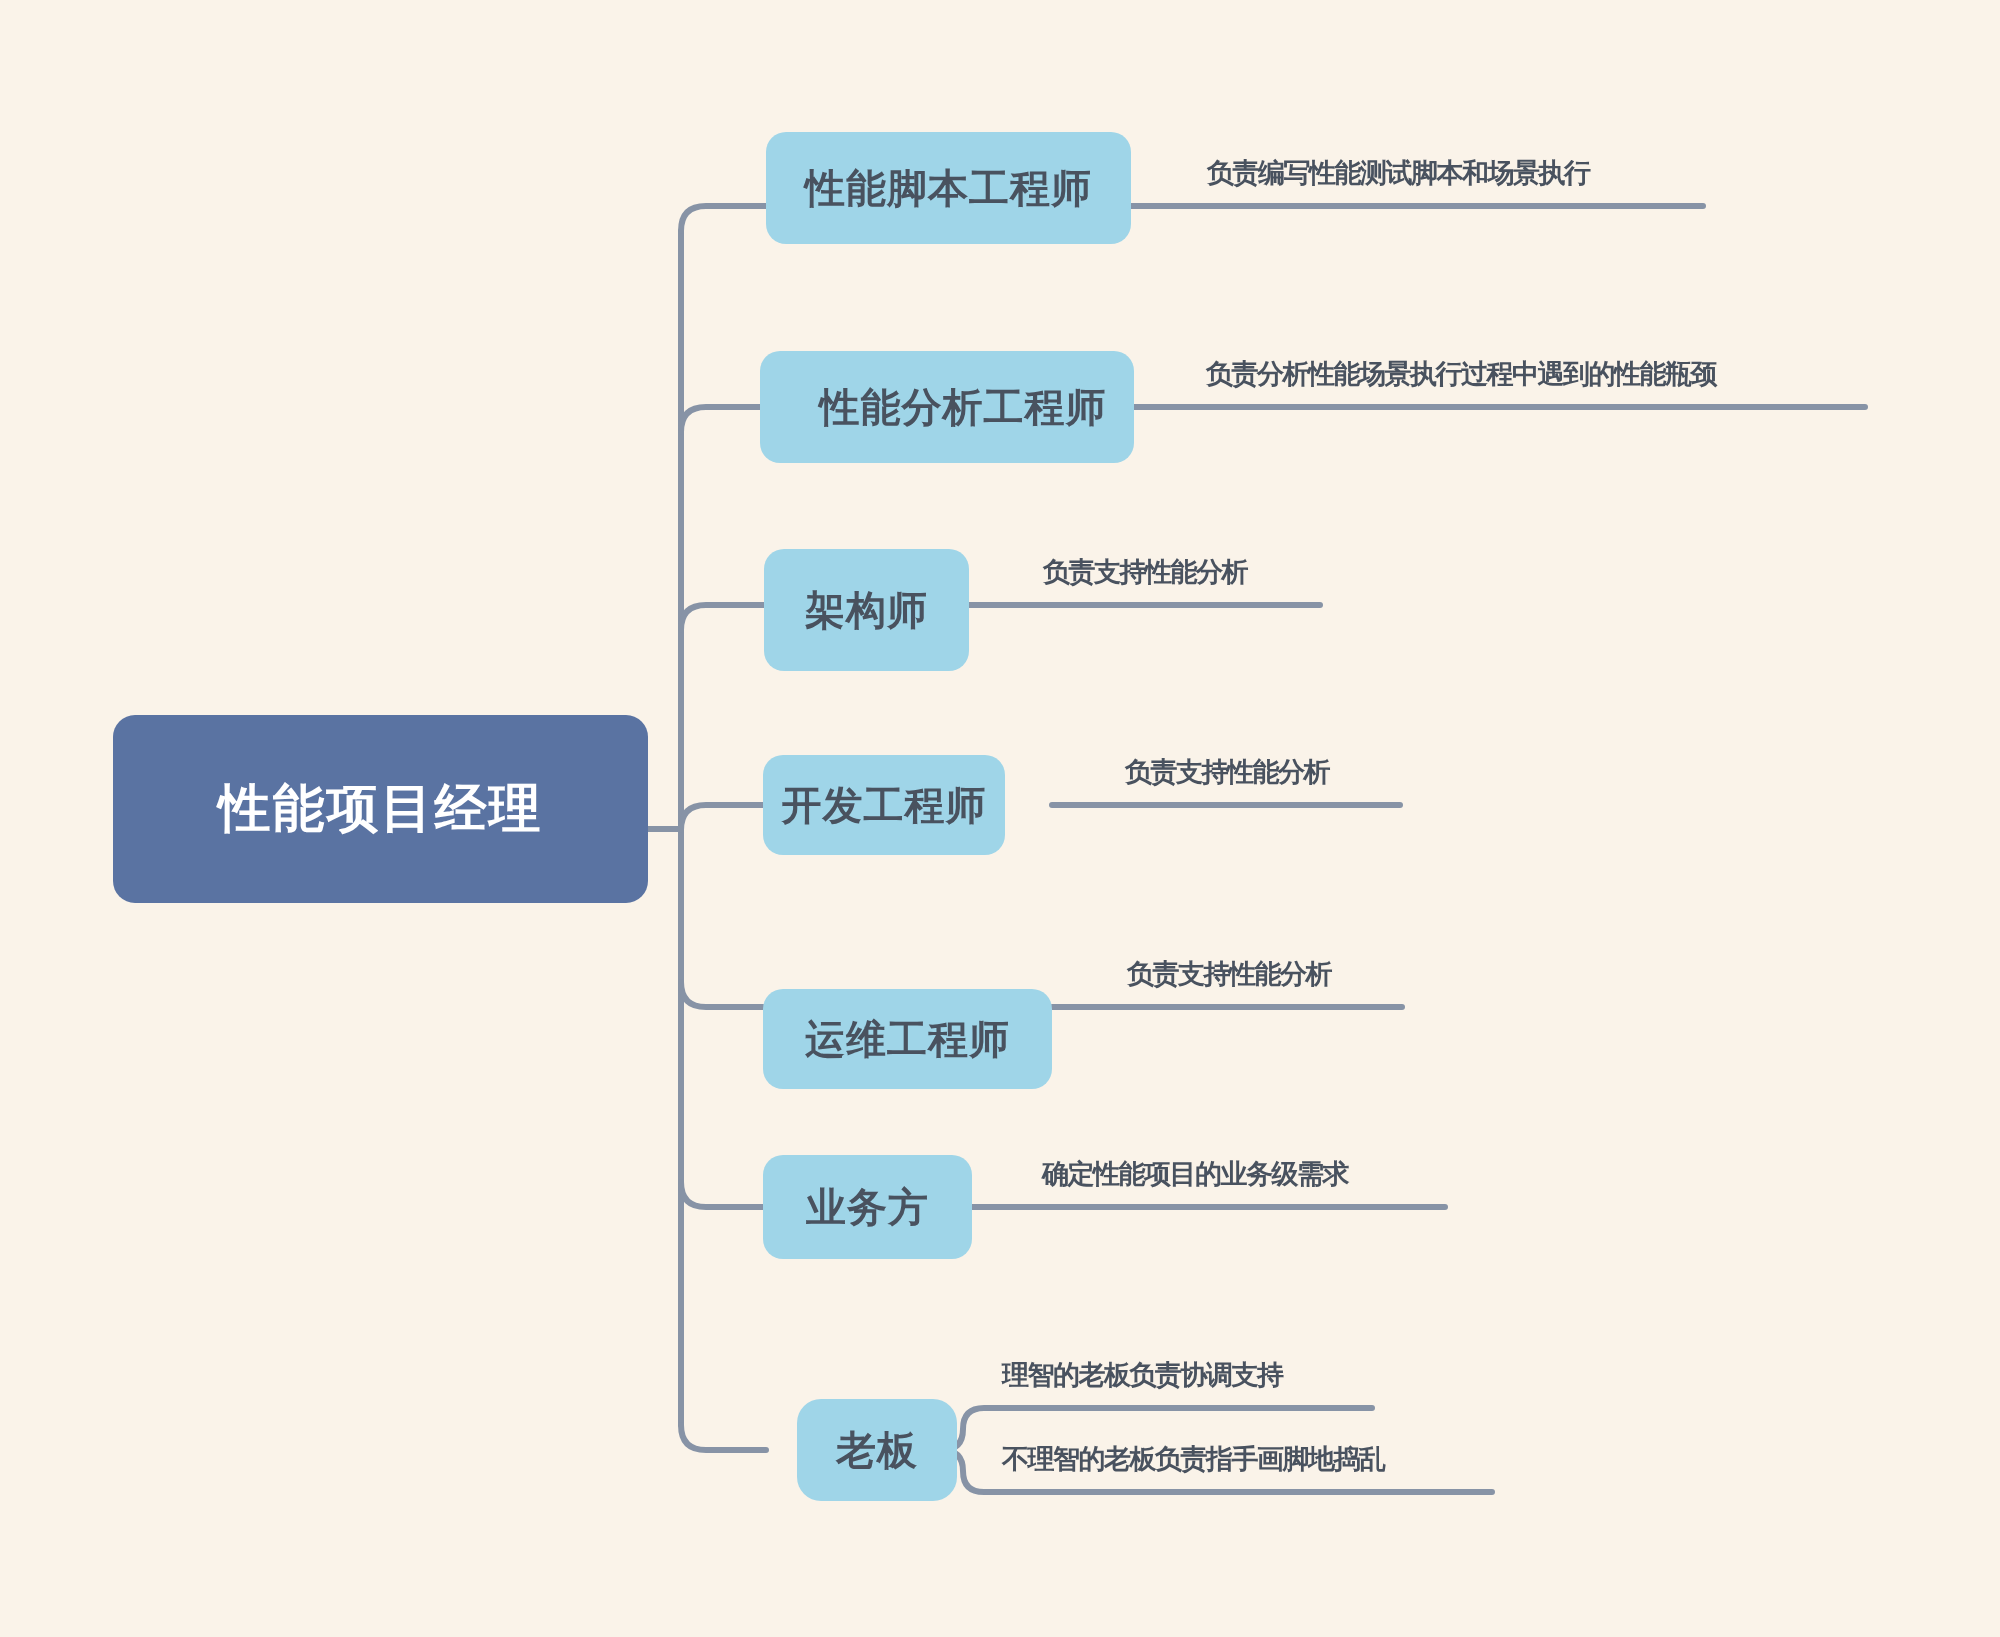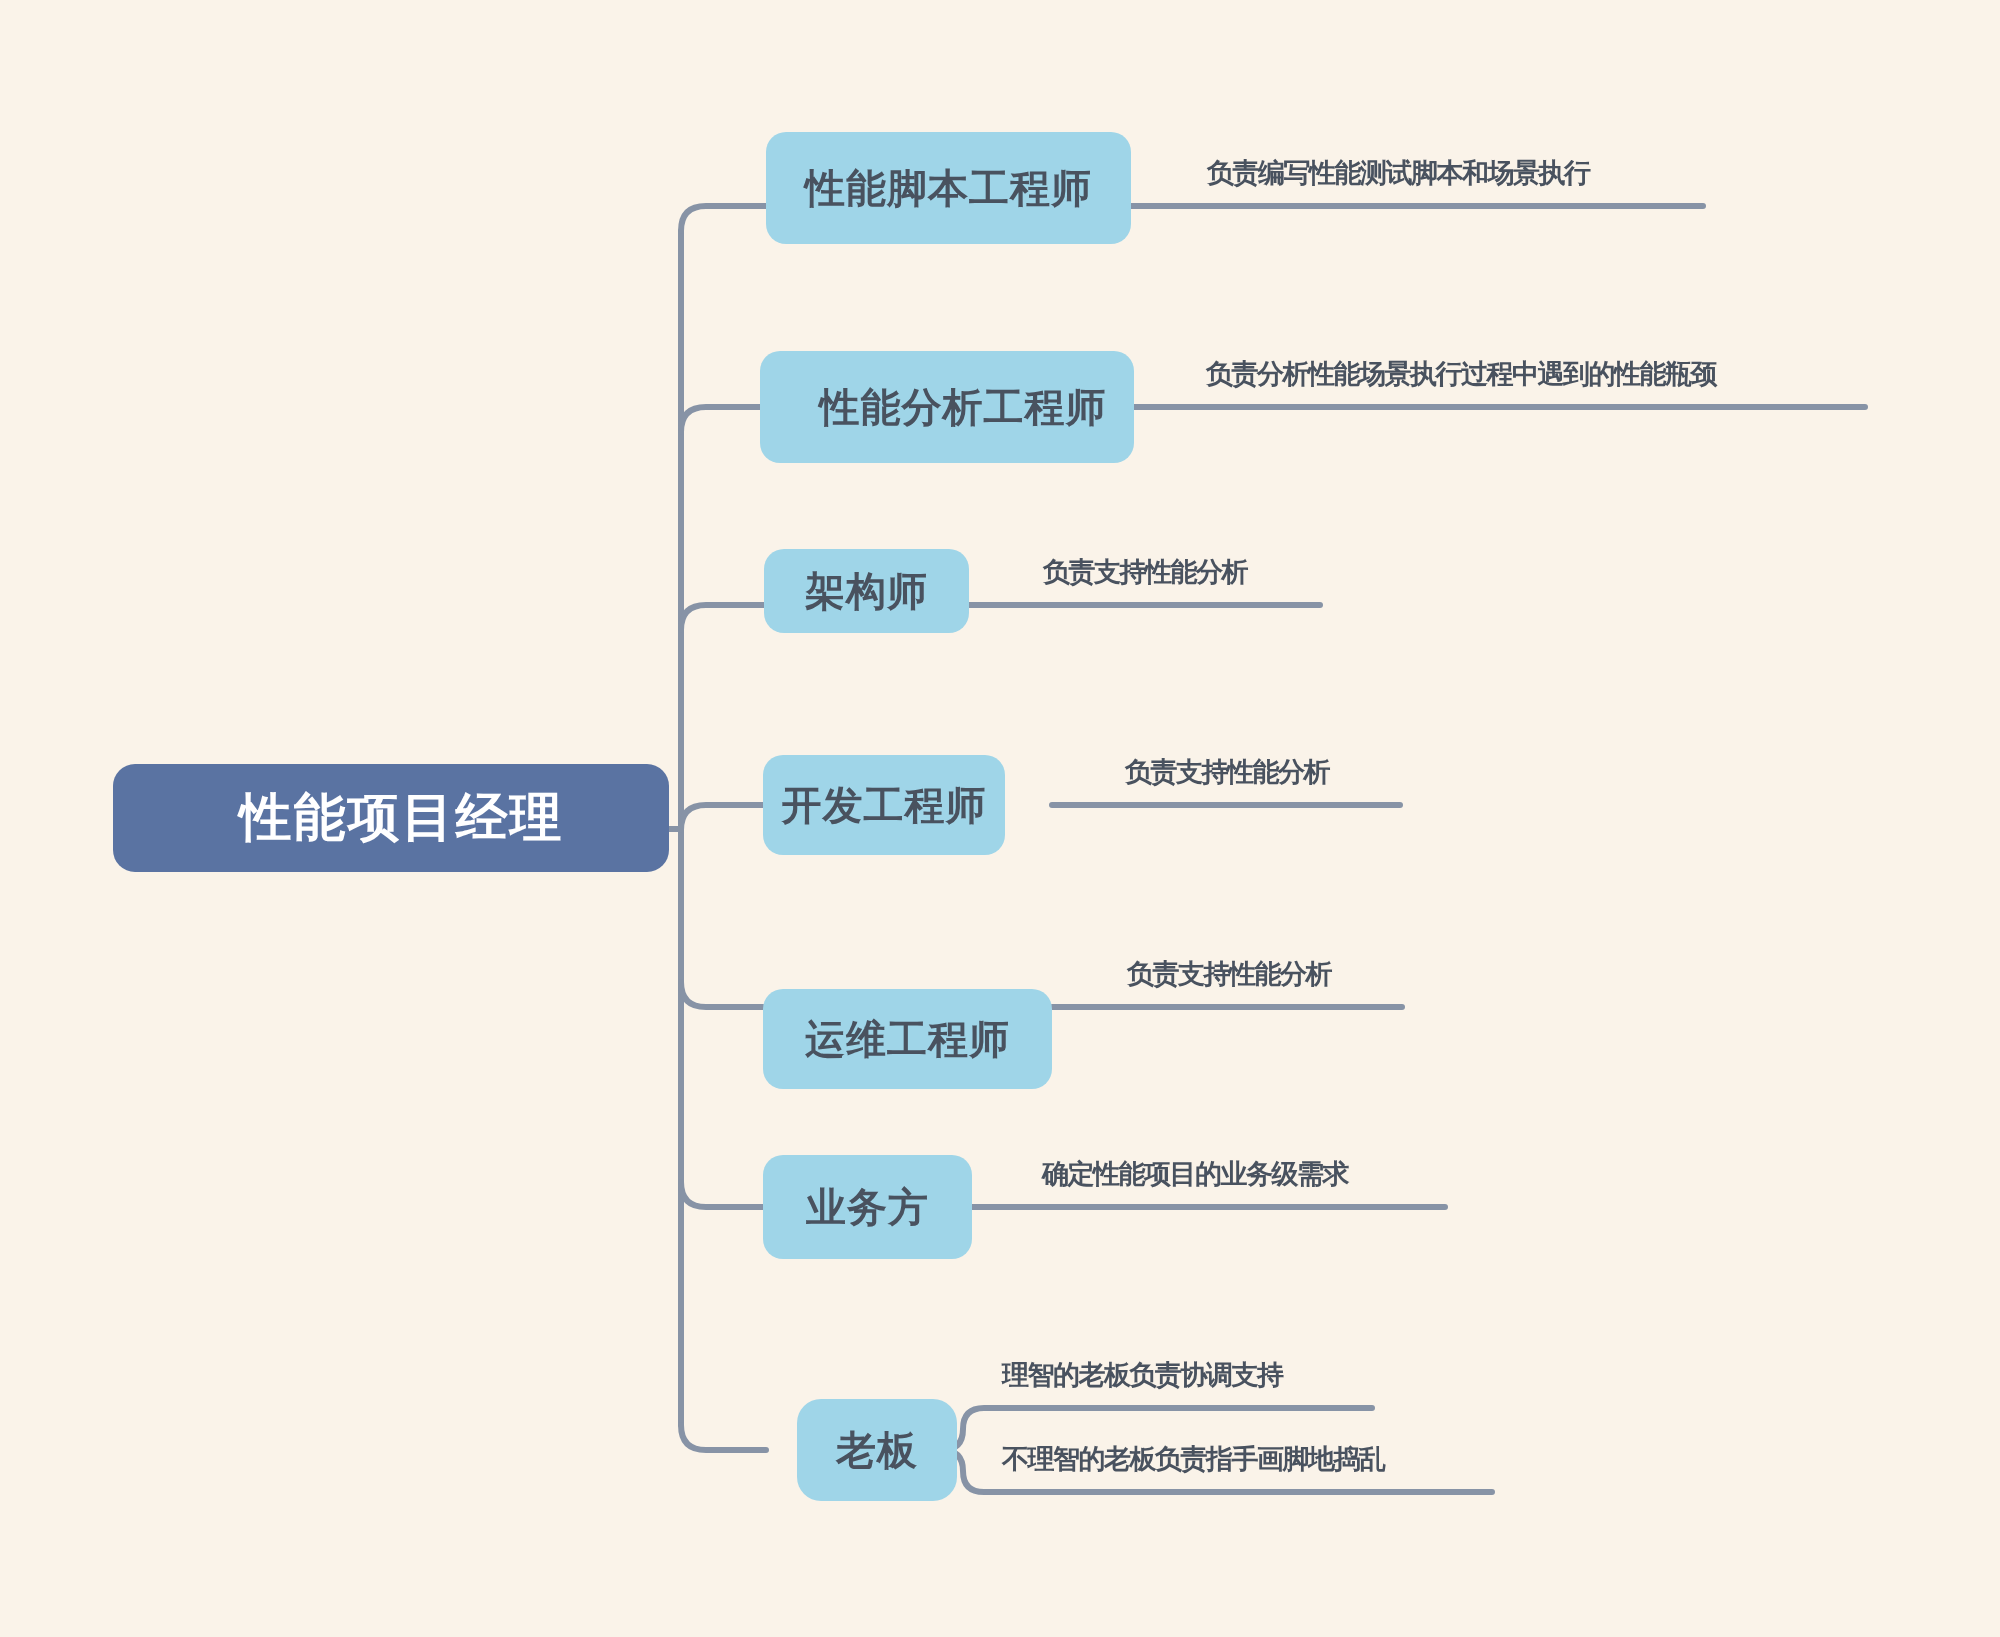--- a/index.html
+++ b/index.html
@@ -48,31 +48,31 @@
     <path d="M 1134 407 L 1865 407"></path>
     <path d="M 969 605 L 1320 605"></path>
     <path d="M 1052 805 L 1400 805"></path>
     <path d="M 1052 1007 L 1402 1007"></path>
     <path d="M 972 1207 L 1445 1207"></path>
 
     <path d="M 926 1450 L 942 1450 Q 963 1450 963 1429 Q 963 1408 984 1408 L 1372 1408"></path>
     <path d="M 926 1450 L 942 1450 Q 963 1450 963 1471 Q 963 1492 984 1492 L 1492 1492"></path>
   </svg>
 
-  <div class="root-node" style="left:113px;top:764px;width:535px;height:108px;padding-left:21px;">
+  <div class="root-node" style="left:113px;top:715px;width:535px;height:188px;">
     <span>性能项目经理</span>
   </div>
 
   <div class="node" style="left:766px;top:132px;width:365px;height:112px;">
     <span>性能脚本工程师</span>
   </div>
   <div class="node" style="left:760px;top:351px;width:374px;height:112px;padding-left:32px;">
     <span>性能分析工程师</span>
   </div>
-  <div class="node" style="left:764px;top:549px;width:205px;height:84px;">
+  <div class="node" style="left:764px;top:549px;width:205px;height:122px;">
     <span>架构师</span>
   </div>
   <div class="node" style="left:763px;top:755px;width:242px;height:100px;">
     <span>开发工程师</span>
   </div>
   <div class="node" style="left:763px;top:957px;width:289px;height:100px;margin-top:32px;">
     <span>运维工程师</span>
   </div>
   <div class="node" style="left:763px;top:1155px;width:209px;height:104px;">
     <span>业务方</span>

